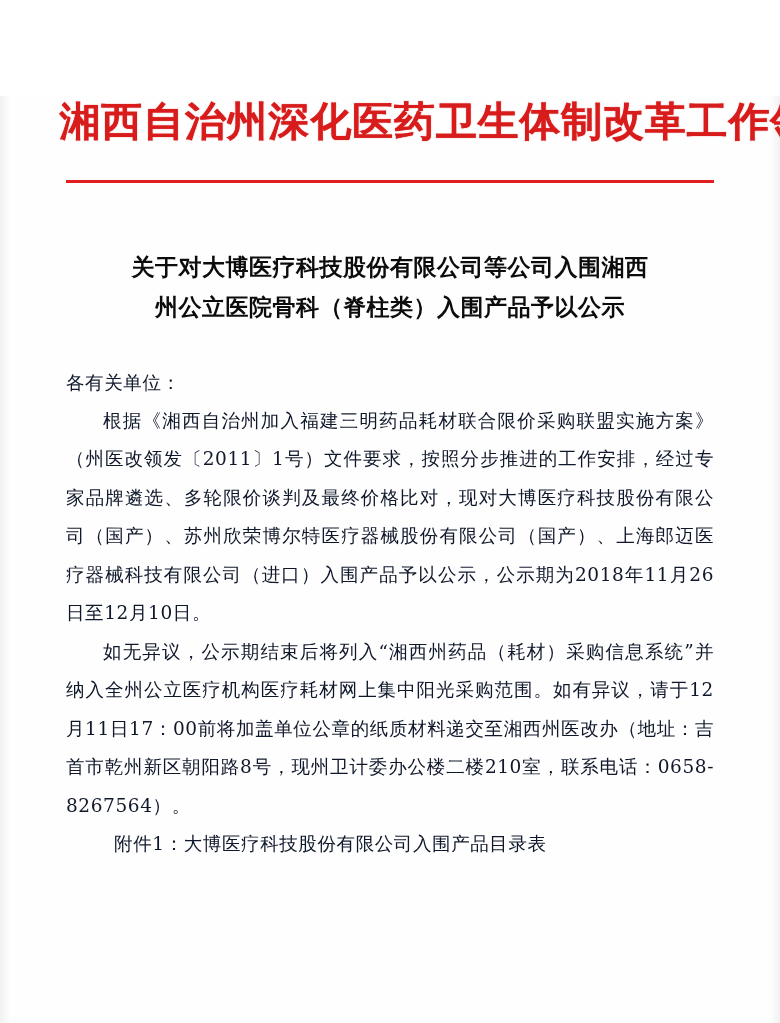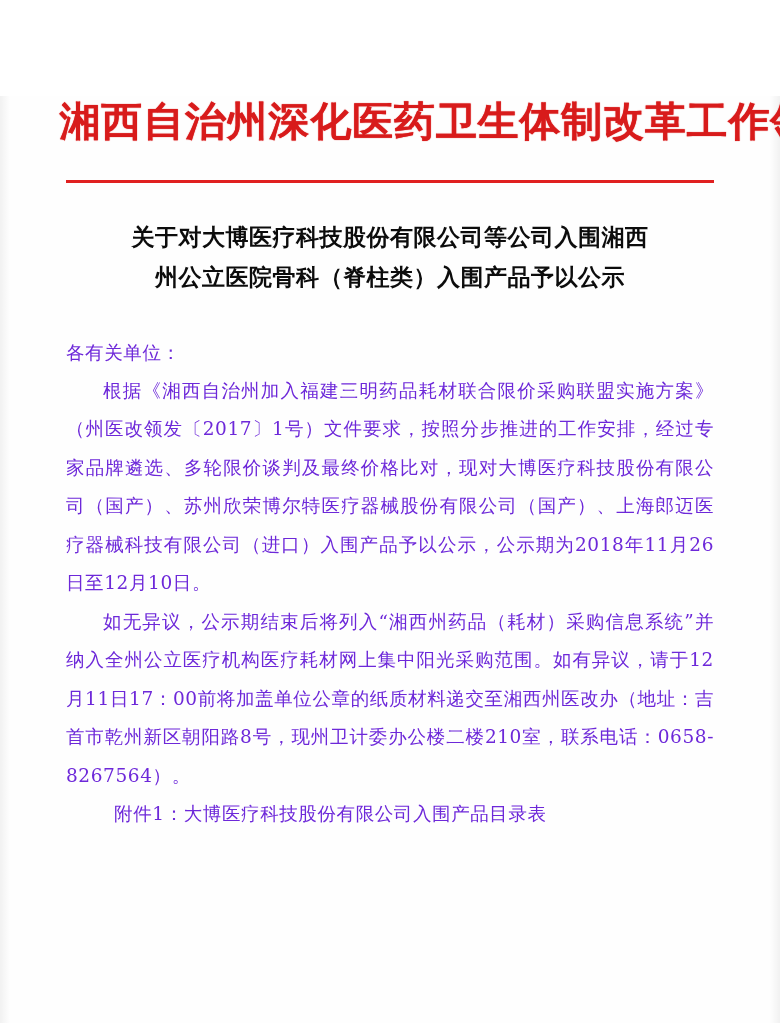--- a/index.html
+++ b/index.html
@@ -47,40 +47,40 @@
 
   .red-rule {
     margin-top: 34px;
     height: 3px;
     background: #e02020;
     width: 100%;
   }
 
   
   .doc-title {
-    margin-top: 34px;
+    margin-top: 64px;
     text-align: center;
     font-size: 23px;
     font-weight: 700;
     line-height: 1.75;
     letter-spacing: 0.5px;
     color: #0c0c0c;
     padding: 0 4px;
   }
   .doc-title .line {
     display: block;
   }
 
   
   .body-block {
     margin-top: 36px;
     font-size: 18.5px;
     line-height: 2.08;
     letter-spacing: 0.6px;
-    color: #6d28d9;
+    color: #0f172a;
     text-align: justify;
     text-justify: inter-ideograph;
   }
   .body-block p {
     margin: 0 0 0 0;
   }
   .p-indent {
     text-indent: 2em;
   }
   .p-noindent {
@@ -120,20 +120,20 @@
 
     <div class="red-rule"></div>
 
     <div class="doc-title">
       <span class="line">关于对大博医疗科技股份有限公司等公司入围湘西</span>
       <span class="line">州公立医院骨科（脊柱类）入围产品予以公示</span>
     </div>
 
     <div class="body-block">
       <p class="p-noindent">各有关单位：</p>
-      <p class="p-indent">根据《湘西自治州加入福建三明药品耗材联合限价采购联盟实施方案》（州医改领发〔2017〕1号）文件要求，按照分步推进的工作安排，经过专家品牌遴选、多轮限价谈判及最终价格比对，现对大博医疗科技股份有限公司（国产）、苏州欣荣博尔特医疗器械股份有限公司（国产）、上海郎迈医疗器械科技有限公司（进口）入围产品予以公示，公示期为2018年11月26日至12月10日。</p>
+      <p class="p-indent">根据《湘西自治州加入福建三明药品耗材联合限价采购联盟实施方案》（州医改领发〔2011〕1号）文件要求，按照分步推进的工作安排，经过专家品牌遴选、多轮限价谈判及最终价格比对，现对大博医疗科技股份有限公司（国产）、苏州欣荣博尔特医疗器械股份有限公司（国产）、上海郎迈医疗器械科技有限公司（进口）入围产品予以公示，公示期为2018年11月26日至12月10日。</p>
       <p class="p-indent">如无异议，公示期结束后将列入“湘西州药品（耗材）采购信息系统”并纳入全州公立医疗机构医疗耗材网上集中阳光采购范围。如有异议，请于12月11日17：00前将加盖单位公章的纸质材料递交至湘西州医改办（地址：吉首市乾州新区朝阳路8号，现州卫计委办公楼二楼210室，联系电话：0658-8267564）。</p>
       <p class="attachment">附件1：大博医疗科技股份有限公司入围产品目录表</p>
     </div>
 
   </div>
 
 </div>
 
 </body></html>

